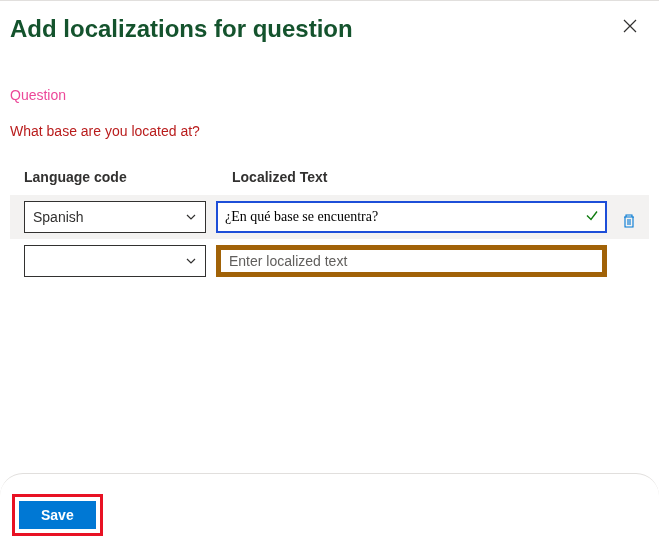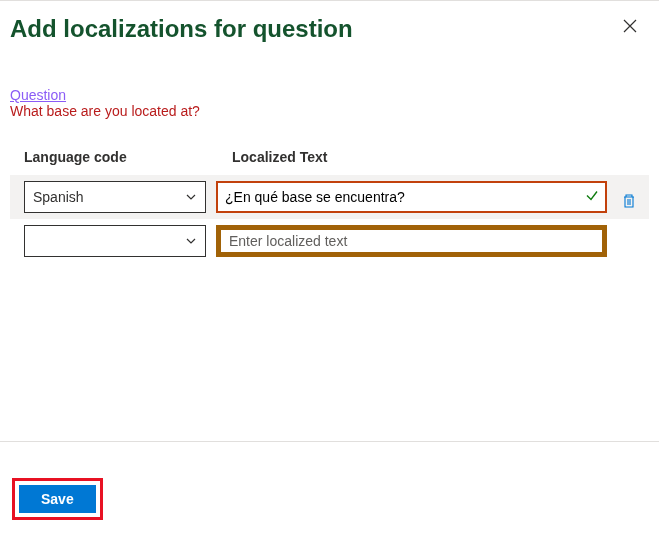--- a/index.html
+++ b/index.html
@@ -31,23 +31,22 @@
       font-size: 16px;
       color: #323130;
     }
     .content {
       flex: 1;
       padding: 34px 10px 10px 10px;
       overflow: auto;
     }
     .q-label {
       font-size: 14px;
-      color: #8b5cf6;
-      margin-bottom: 0;
-      text-decoration: underline;
+      color: #ec4899;
+      margin-bottom: 20px;
     }
     .q-text {
       font-size: 14px;
       color: #b91c1c;
       margin-bottom: 30px;
     }
     .cols {
       display: flex;
       gap: 26px;
       align-items: flex-end;
@@ -98,22 +97,23 @@
     .text-input {
       width: 100%;
       height: 32px;
       border: 5px solid #a16207;
       padding: 0 30px 0 8px;
       font-family: inherit;
       font-size: 14px;
       outline: none;
     }
     .text-input.focused {
-      border: 2px solid #c2410c;
+      border: 2px solid #1d4ed8;
       padding: 0 29px 0 7px;
+      font-family: Liberation Serif, serif;
     }
     .text-input::placeholder {
       color: #605e5c;
     }
     .check-ic {
       position: absolute;
       right: 8px;
       top: 50%;
       transform: translateY(-50%);
       color: #107c10;
@@ -127,21 +127,22 @@
       width: 24px;
       height: 24px;
       flex-shrink: 0;
     }
     .spacer {
       width: 24px;
       flex-shrink: 0;
     }
     .footer {
       border-top: 1px solid #e1dfdd;
-      padding: 36px 12px;
+      padding: 20px 12px;
+      border-radius: 23px;
     }
     .highlight {
       border: 3px solid #e81123;
       padding: 4px;
       display: inline-block;
     }
     .save-btn {
       background: #0078d4;
       color: #fff;
       border: none;

